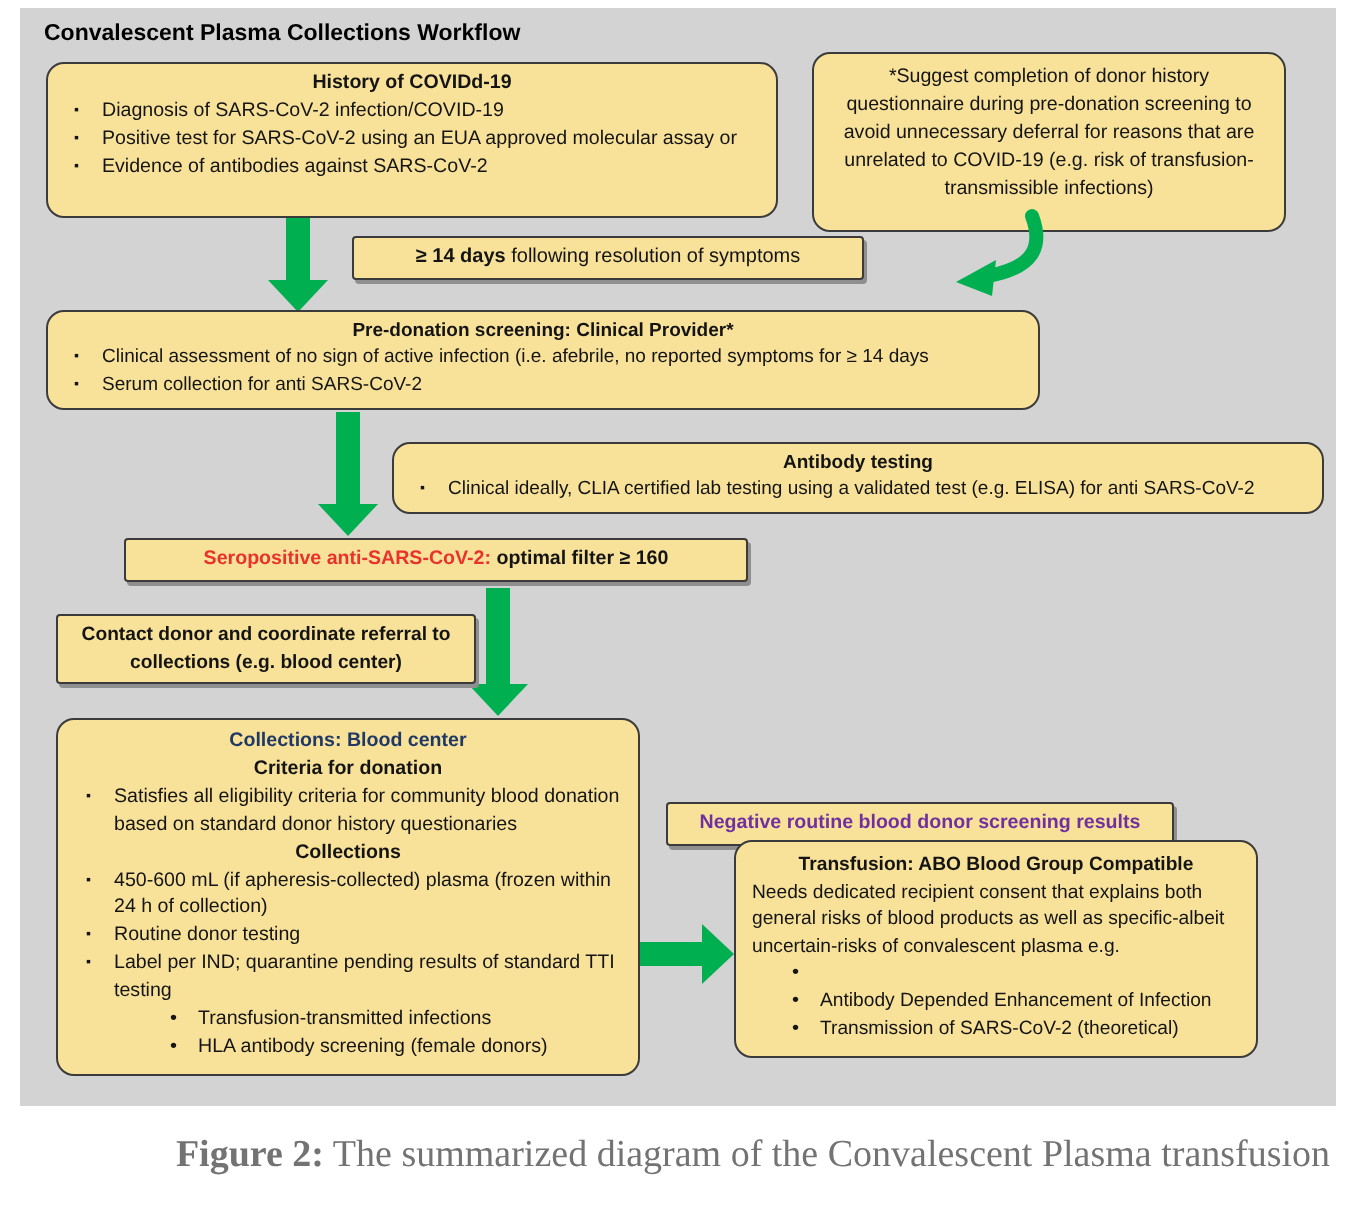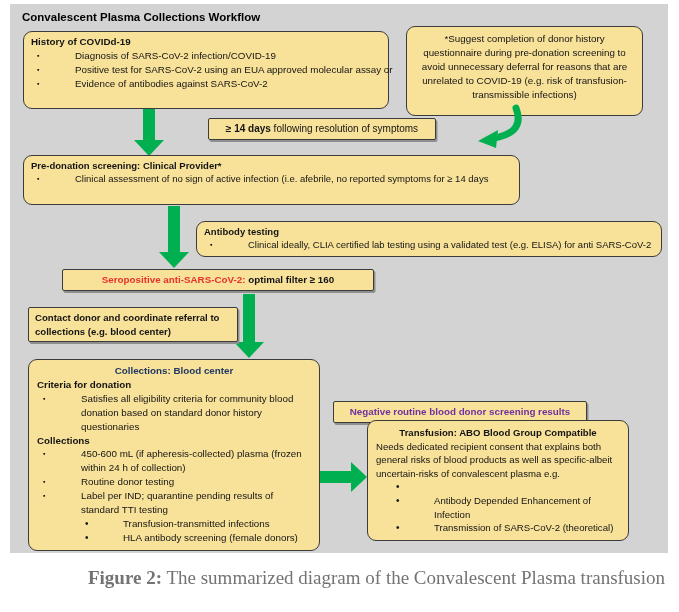--- a/index.html
+++ b/index.html
@@ -5,22 +5,22 @@
   html,body{margin:0;padding:0;background:#ffffff;}
   .figure{position:relative;width:679px;height:612px;background:#ffffff;overflow:hidden;
           font-family:"Liberation Sans",sans-serif;color:#141414;}
   .canvas{position:absolute;left:10px;top:4px;width:658px;height:549px;background:#d3d3d3;}
   .dtitle{position:absolute;left:22px;top:11px;font-size:11.5px;font-weight:bold;color:#000;}
   .box{position:absolute;background:#f8e299;border:1.3px solid #3b3b3b;box-sizing:border-box;
        font-size:9.8px;line-height:1.42;color:#141414;}
   .rounded{border-radius:9px;}
   .sharp{border-radius:2px;box-shadow:1.5px 2px 0 #8f8f8f;}
   .pad{padding:3px 7px 4px 7px;}
-  .bhead{font-weight:bold;}
-  .bullet{display:flex;align-items:flex-start;gap:24px;}
+  .bhead{font-weight:bold;text-align:center;}
+  .bullet{display:flex;align-items:flex-start;}
   .bm{flex:0 0 auto;width:9px;font-size:7px;line-height:1.9;margin-left:6px;margin-right:5px;}
   .bm2{flex:0 0 auto;width:8px;font-size:10px;line-height:1.35;margin-left:48px;margin-right:6px;}
   .nowrap{white-space:nowrap;}
   .center{text-align:center;}
   .shaft{position:absolute;background:#00B050;}
   .head-down{position:absolute;width:0;height:0;border-left:15px solid transparent;
              border-right:15px solid transparent;border-top:16px solid #00B050;}
   .head-right{position:absolute;width:0;height:0;border-top:15px solid transparent;
               border-bottom:15px solid transparent;border-left:16px solid #00B050;}
   .red{color:#e8322b;}
@@ -63,29 +63,33 @@
       <path d="M 48 4 C 54 20 48 30 26 34" fill="none" stroke="#00B050" stroke-width="7" stroke-linecap="round"></path>
       <polygon points="10,37 30,26 28,44" fill="#00B050"></polygon>
     </svg>
   </div>
 
   <div>
     <div class="shaft" style="left:143px;top:109px;width:12px;height:31px;"></div>
     <div class="head-down" style="left:134px;top:140px;"></div>
   </div>
 
-  <div class="box sharp center nowrap" style="left:176px;top:118px;width:228px;padding:3px 6px;font-size:10px;margin-left:32px;">
+  <div class="box sharp center nowrap" style="left:176px;top:118px;width:256px;padding:3px 6px;font-size:10px;">
     <span class="bhead">≥ 14 days</span><span> following resolution of symptoms</span>
   </div>
 
   <div class="box rounded pad" style="left:23px;top:155px;width:497px;min-height:50px;font-size:9.5px;">
     <div class="bhead">Pre-donation screening: Clinical Provider*</div>
     <div class="bullet">
       <span class="bm">▪</span>
       <span class="nowrap">Clinical assessment of no sign of active infection (i.e. afebrile, no reported symptoms for ≥ 14 days</span>
+    </div>
+    <div class="bullet">
+      <span class="bm">▪</span>
+      <span class="nowrap">Serum collection for anti SARS-CoV-2</span>
     </div>
   </div>
 
   <div>
     <div class="shaft" style="left:168px;top:206px;width:12px;height:46px;"></div>
     <div class="head-down" style="left:159px;top:252px;"></div>
   </div>
 
   <div class="box rounded pad" style="left:196px;top:221px;width:466px;min-height:33px;font-size:9.5px;">
     <div class="bhead">Antibody testing</div>

